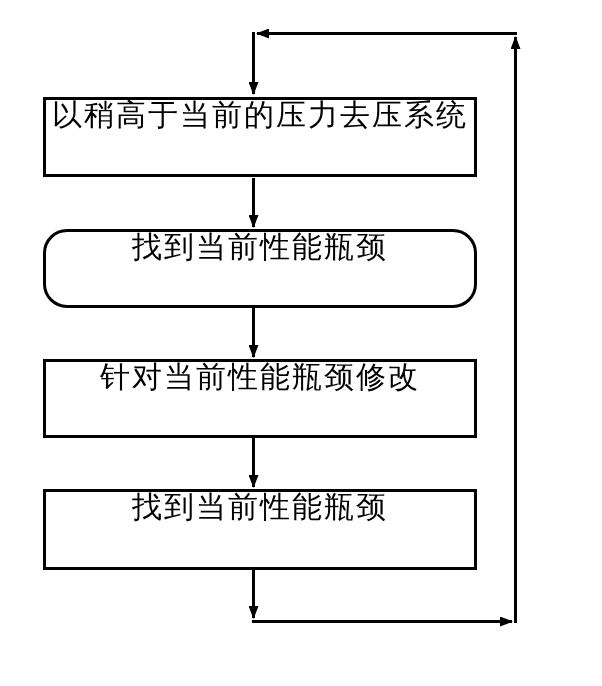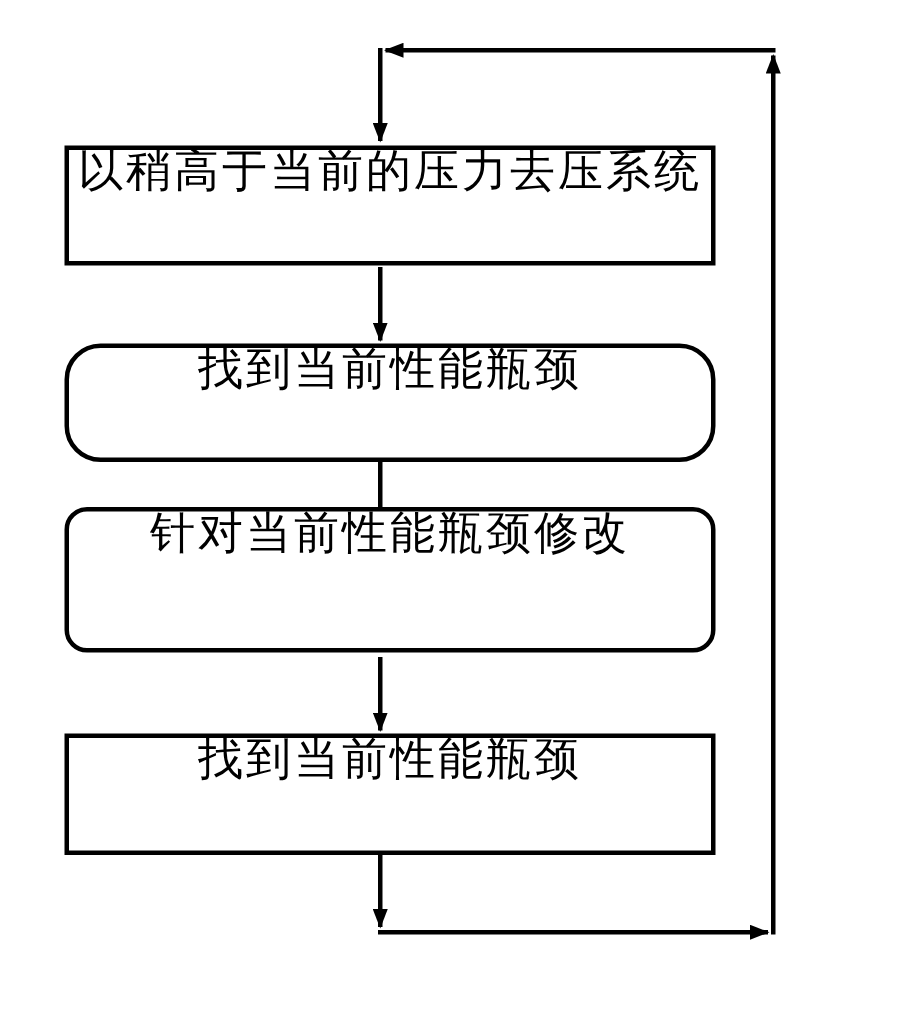--- a/index.html
+++ b/index.html
@@ -36,21 +36,21 @@
   }
   .box-label {
     font-size: 30px;
     letter-spacing: 2px;
     color: #000000;
     white-space: nowrap;
     line-height: 1;
   }
   .box-1 { top: 97px;  height: 80px; }
   .box-2 { top: 229px; height: 79px; border-radius: 24px; }
-  .box-3 { top: 338px; height: 97px; border-radius: 15px; }
+  .box-3 { top: 359px; height: 79px; }
   .box-4 { top: 489px; height: 81px; }
 </style>
 </head>
 <body>
 
 <div class="canvas">
 
   <svg class="arrow-layer" width="602" height="686" viewBox="0 0 602 686" xmlns="http://www.w3.org/2000/svg">
     <defs>
       <marker id="arrowhead" markerUnits="userSpaceOnUse" markerWidth="13" markerHeight="10" refX="12" refY="5" orient="auto">

